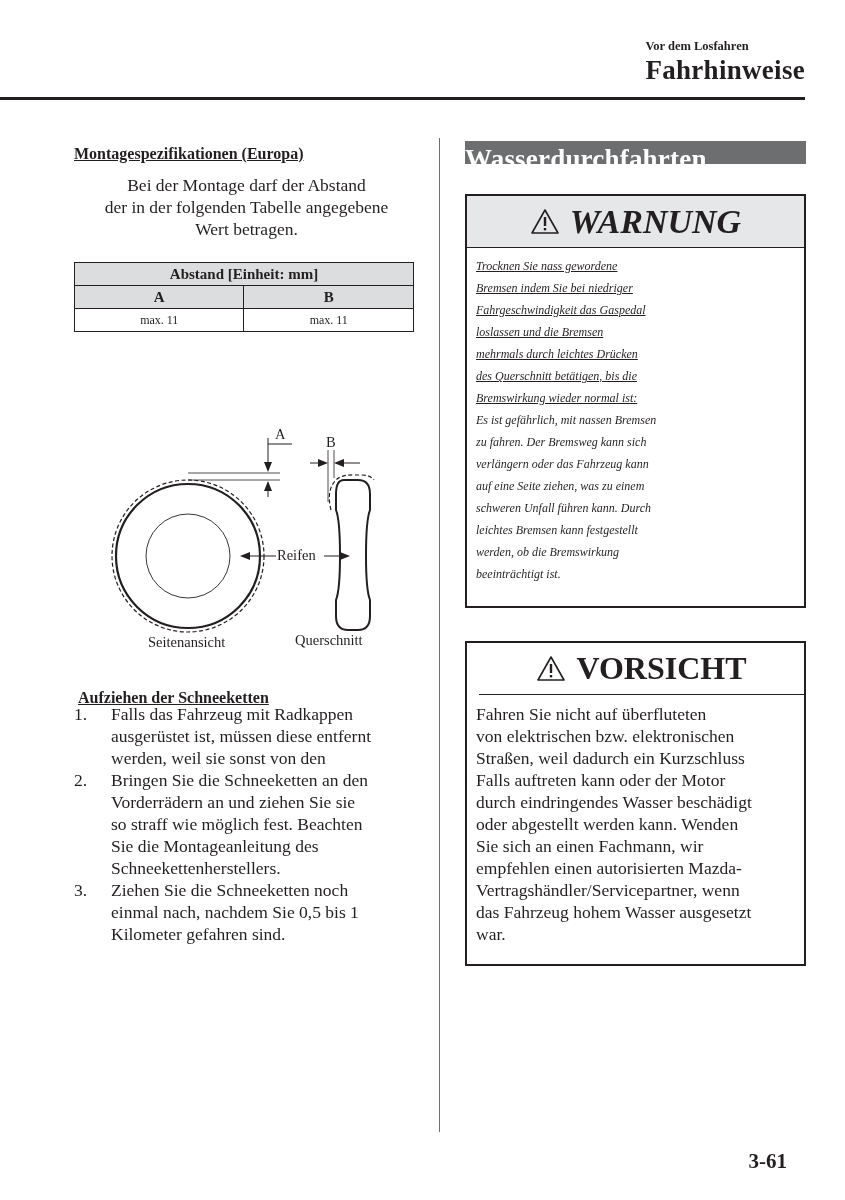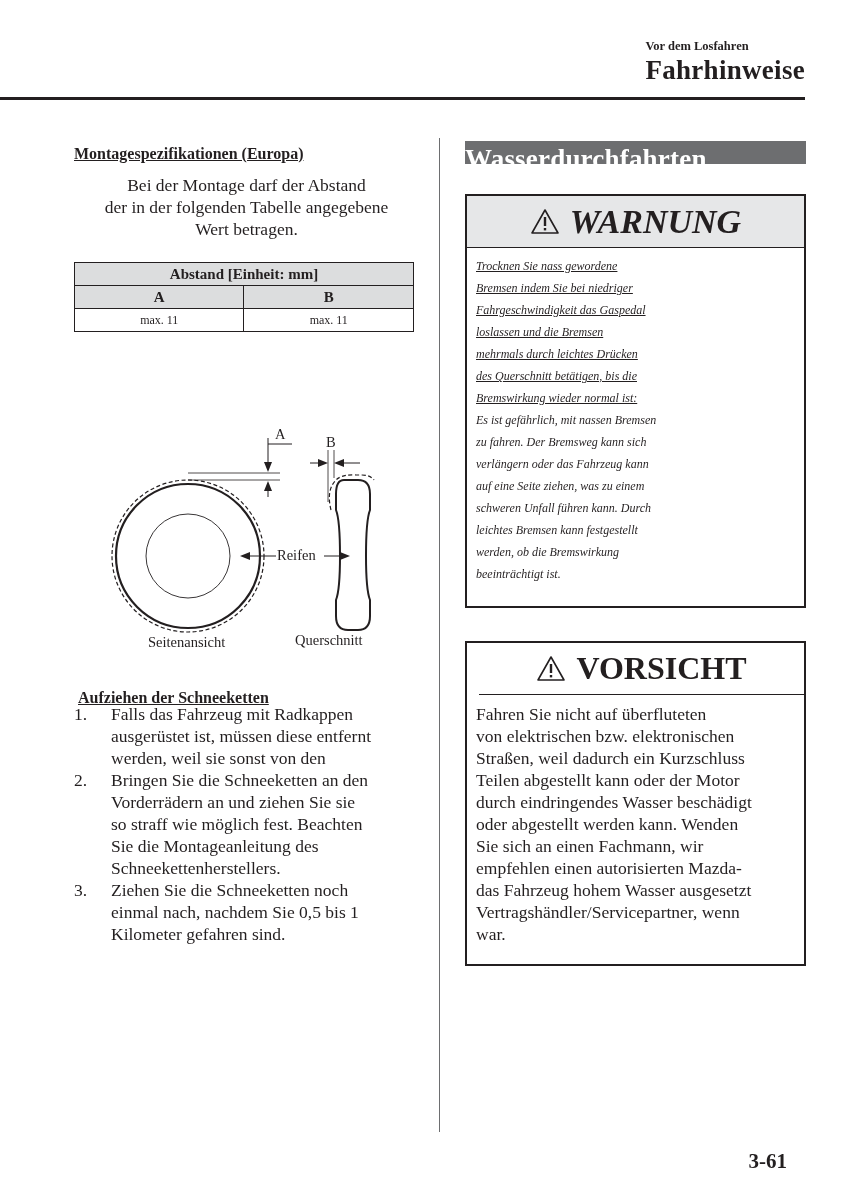--- a/index.html
+++ b/index.html
@@ -215,24 +215,24 @@
       <polygon points="15,2 28,25 2,25" fill="none" stroke="#231f20" stroke-width="1.6" stroke-linejoin="round"></polygon>
       <rect x="13.8" y="9" width="2.4" height="9" fill="#231f20"></rect>
       <rect x="13.8" y="20" width="2.4" height="2.4" fill="#231f20"></rect>
     </svg>
     <span class="title-caution">VORSICHT</span>
   </div>
   <div class="caution-body">
     <span>Fahren Sie nicht auf überfluteten</span>
     <span>von elektrischen bzw. elektronischen</span>
     <span>Straßen, weil dadurch ein Kurzschluss</span>
-    <span>Teilen abgestellt kann oder der Motor</span>
+    <span>Falls auftreten kann oder der Motor</span>
     <span>durch eindringendes Wasser beschädigt</span>
     <span>oder abgestellt werden kann. Wenden</span>
     <span>Sie sich an einen Fachmann, wir</span>
     <span>empfehlen einen autorisierten Mazda-</span>
+    <span>Vertragshändler/Servicepartner, wenn</span>
     <span>das Fahrzeug hohem Wasser ausgesetzt</span>
-    <span>Vertragshändler/Servicepartner, wenn</span>
     <span>war.</span>
   </div>
 </div>
 
 <div class="page-number">3-61</div>
 
 </body></html>

